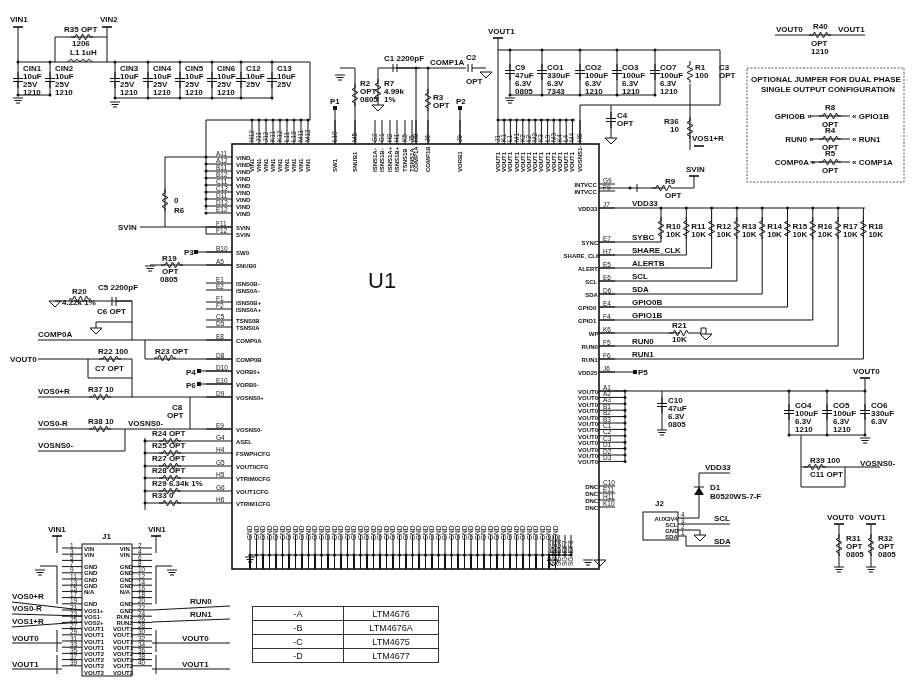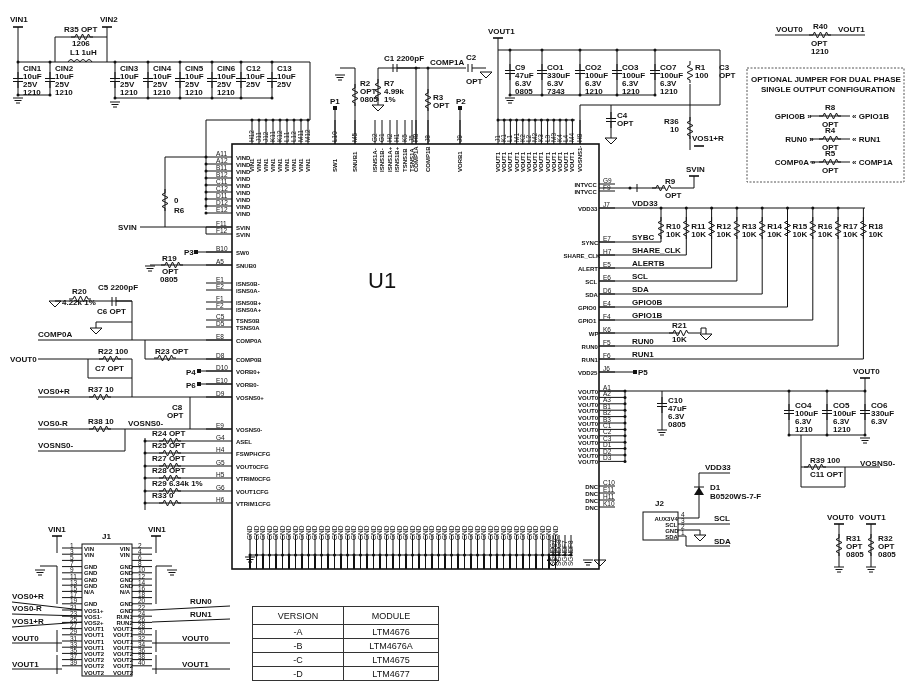--- a/index.html
+++ b/index.html
@@ -1811,24 +1811,20 @@
   <text class="lbl" x="12" y="641">VOUT0</text>
   <text class="lbl" x="12" y="667">VOUT1</text>
   <text class="lbl" x="190" y="604">RUN0</text>
   <text class="lbl" x="190" y="617">RUN1</text>
   <text class="lbl" x="182" y="641">VOUT0</text>
   <text class="lbl" x="182" y="667">VOUT1</text>
 </svg>
 
 <table class="ver">
   <tbody>
-      <tr>
-        <th>VERSION</th>
-        <th>MODULE</th>
-      </tr>
   <tr>
         <td>-A</td>
         <td>LTM4676</td>
       </tr>
   <tr>
         <td>-B</td>
         <td>LTM4676A</td>
       </tr>
   <tr>
         <td>-C</td>

